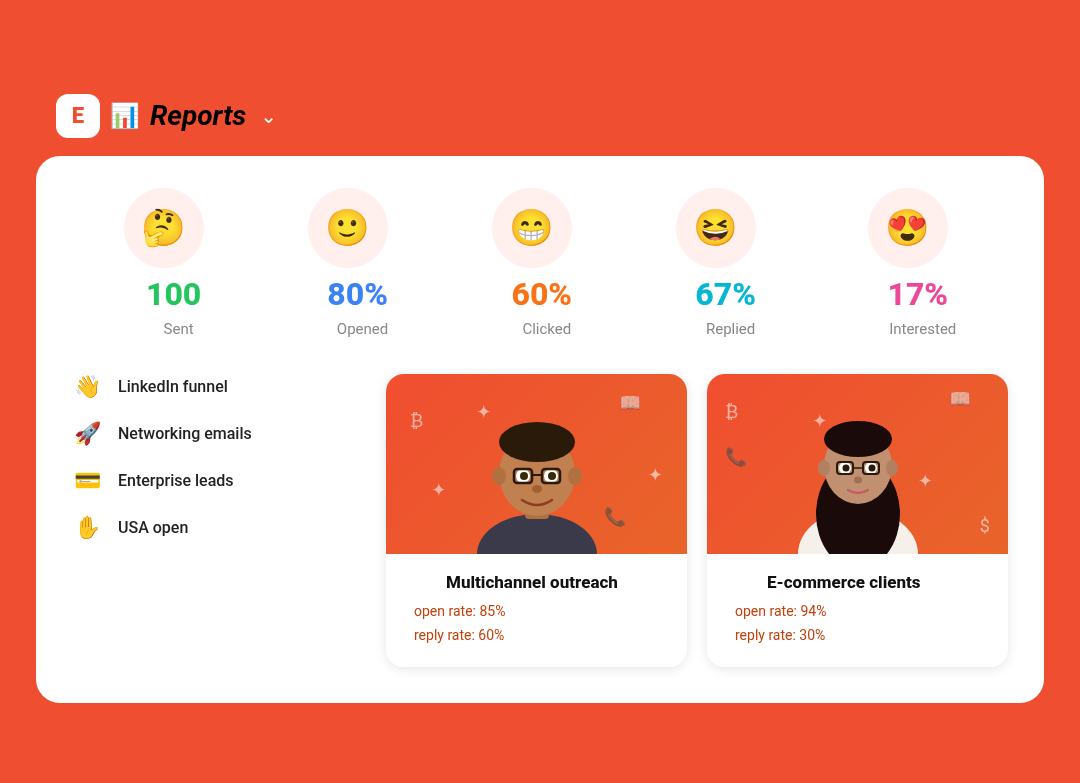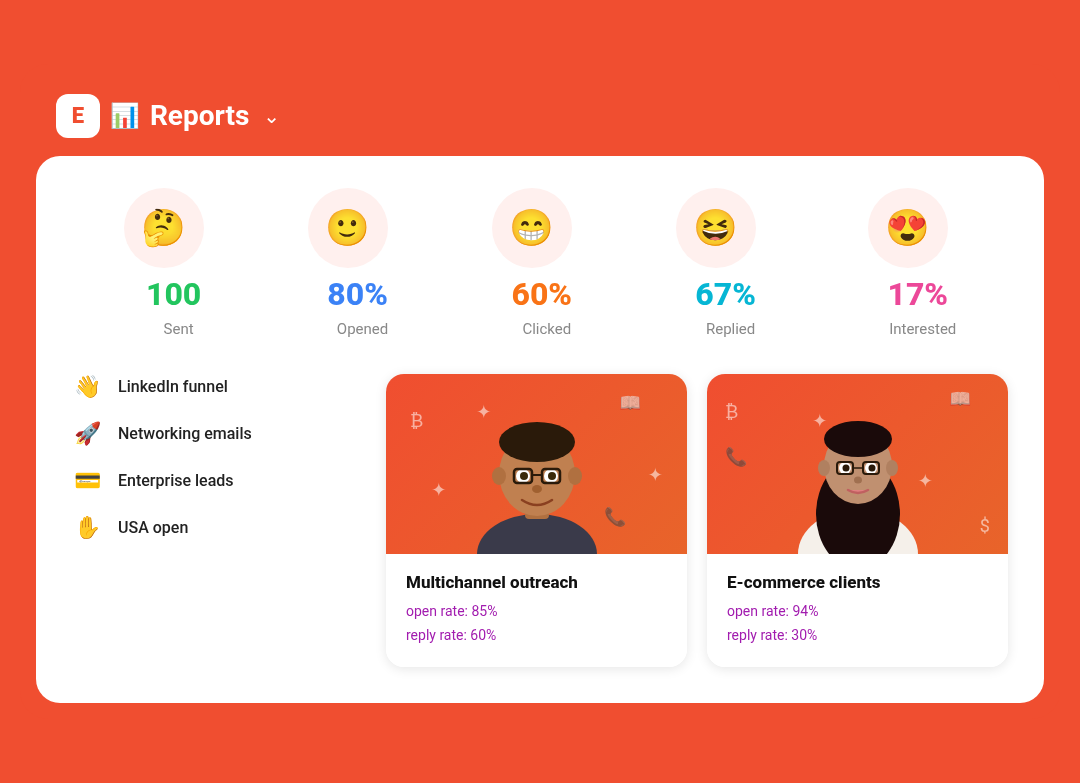--- a/index.html
+++ b/index.html
@@ -43,21 +43,22 @@
     }
 
     .header-icon {
       font-size: 24px;
       color: white;
     }
 
     .header-title {
       font-size: 28px;
       font-weight: 700;
-      color: #ffffff;
+      color: #000000;
+      font-style: italic;
     }
 
     .header-chevron {
       color: white;
       font-size: 20px;
       margin-left: 4px;
     }
 
     
     .main-card {
@@ -175,26 +176,28 @@
     .card-info {
       padding: 18px 20px 20px;
       background: white;
     }
 
     .card-title {
       font-size: 17px;
       font-weight: 800;
       color: #111;
       margin-bottom: 8px;
+      margin-left: 40px;
     }
 
     .card-stat {
       font-size: 14px;
-      color: #a21caf;
+      color: #c2410c;
       line-height: 1.7;
+      margin-left: 8px;
     }
 
     .floating-icons {
       position: absolute;
       top: 0; left: 0; right: 0; bottom: 0;
     }
   </style>
 </head>
 <body>
 

